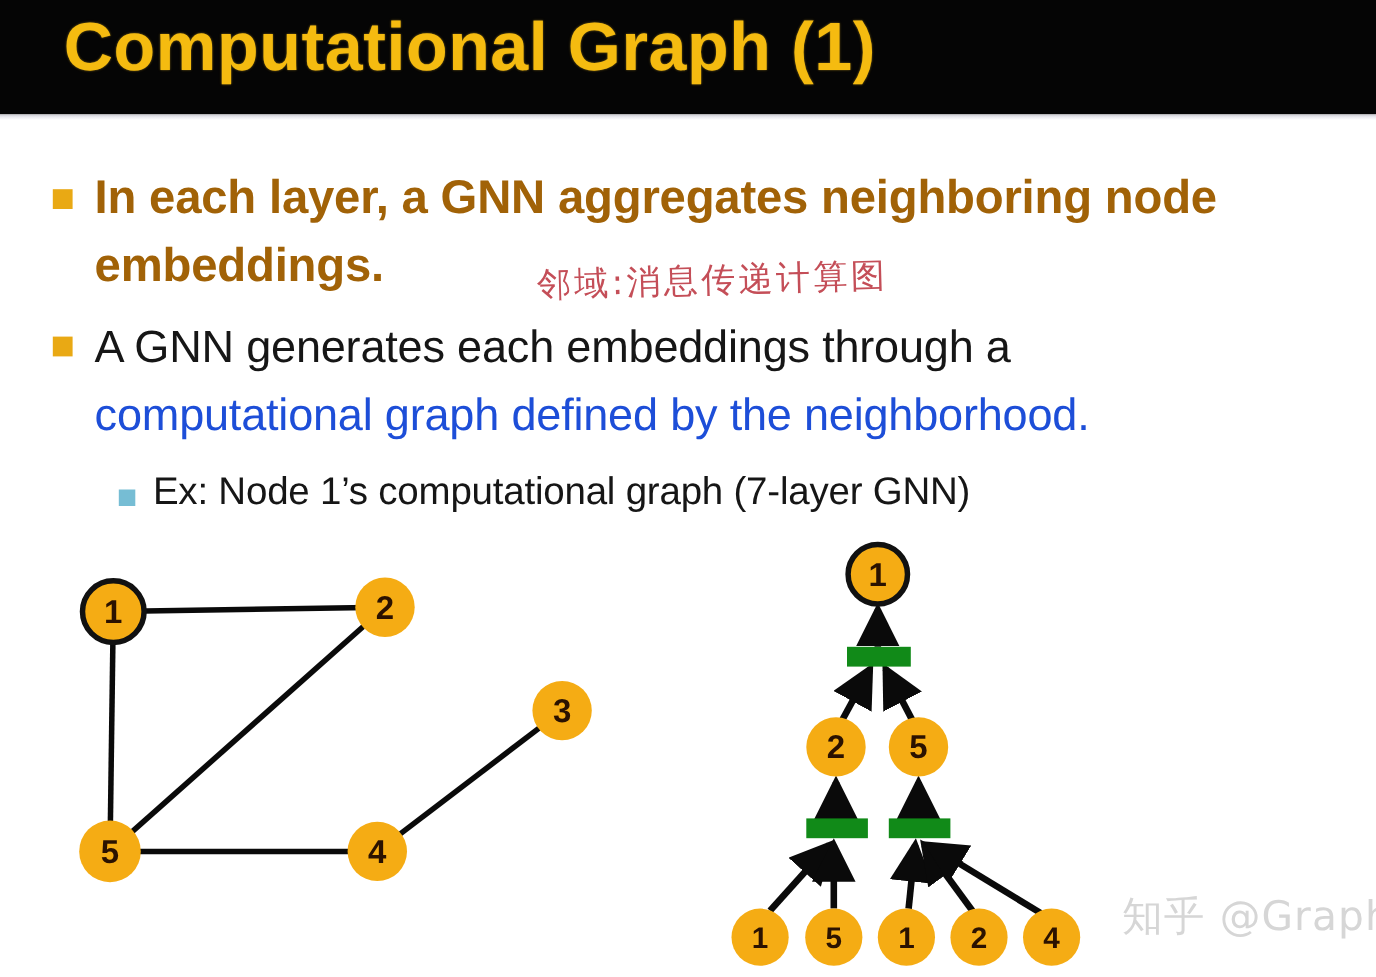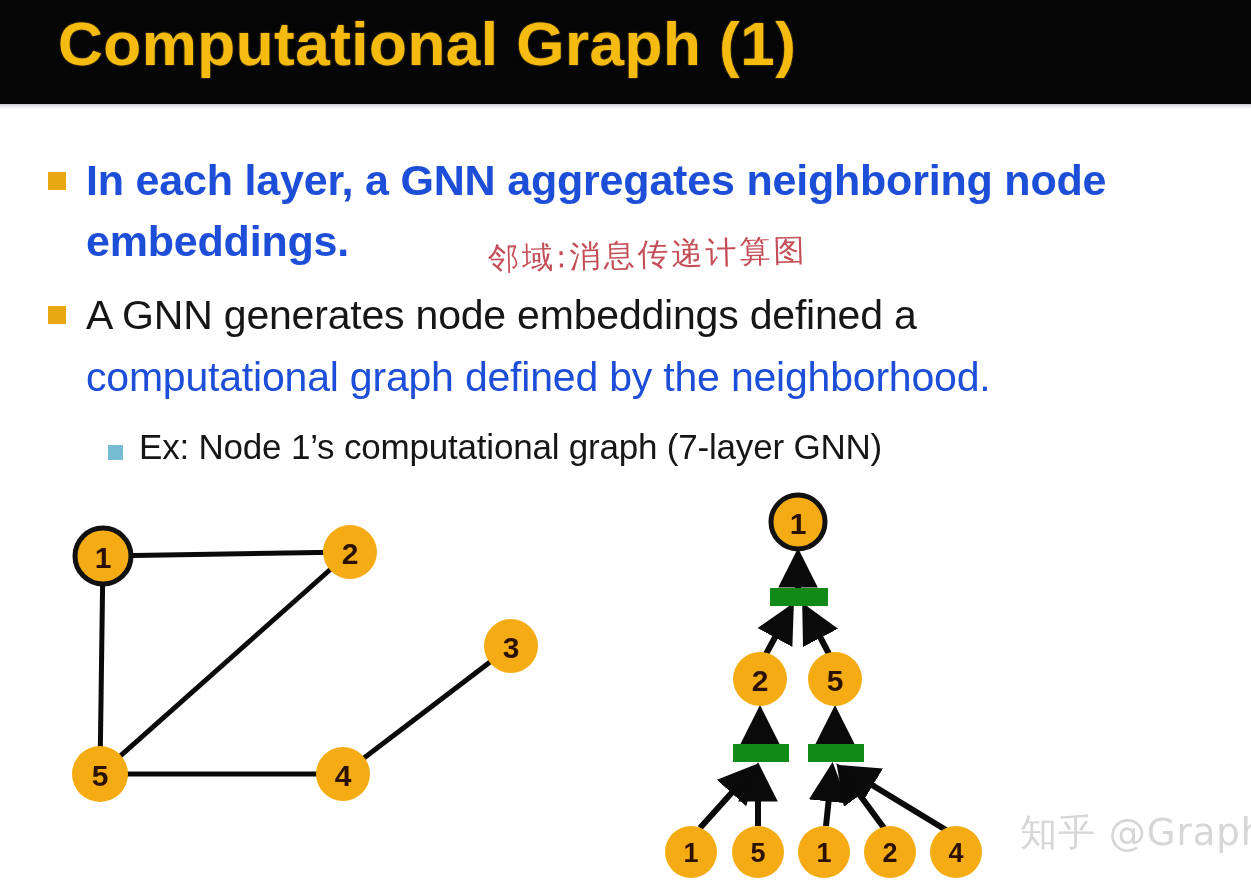--- a/index.html
+++ b/index.html
@@ -74,21 +74,21 @@
     margin-top: 18px;
     margin-right: 16px;
   }
   .b1 {
     left: 48px; top: 38px;
     width: 1190px;
   }
   .b1 .txt {
     font-size: 43px;
     font-weight: bold;
-    color: #1d4ed8;
+    color: #a16207;
     line-height: 1.42;
     letter-spacing: -0.2px;
   }
   .b2 {
     left: 48px; top: 172px;
     width: 1195px;
   }
   .b2 .txt {
     font-size: 41px;
     color: #161616;
@@ -180,21 +180,21 @@
   <div class="body-area">
 
     <div class="bullet-row b1">
       <span class="sq sq-l1"></span>
       <span class="txt">In each layer, a GNN aggregates neighboring node embeddings.</span>
     </div>
 
     <div class="bullet-row b2">
       <span class="sq sq-l1"></span>
       <span class="txt">
-        <span>A GNN generates node embeddings defined a</span>
+        <span>A GNN generates each embeddings through a</span>
         <span class="red">computational graph defined by the neighborhood.</span>
       </span>
     </div>
 
     <div class="bullet-row b3">
       <span class="sq sq-l2"></span>
       <span class="txt"><span class="ex">Ex:</span><span> Node 1’s computational graph (7-layer GNN)</span></span>
     </div>
 
   </div>

